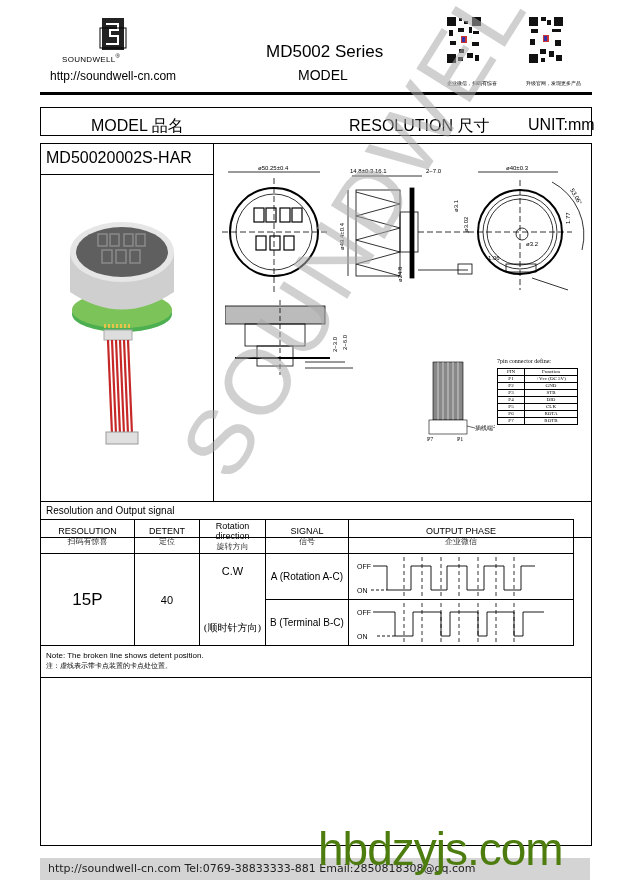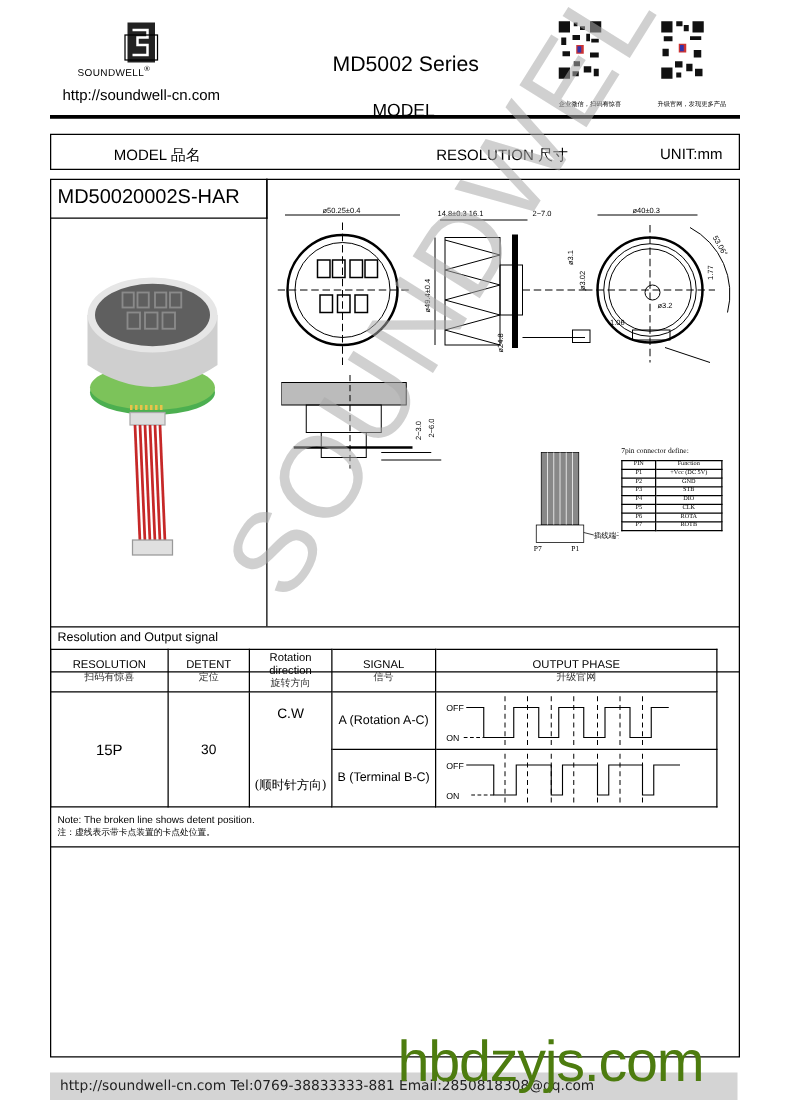--- a/index.html
+++ b/index.html
@@ -3,27 +3,27 @@
 <meta charset="utf-8">
 <style>
   html,body{margin:0;padding:0;background:#fff;}
   body{width:631px;height:896px;position:relative;overflow:hidden;font-family:"Liberation Sans",sans-serif;color:#000;}
   .abs{position:absolute;}
   .header-logo{left:92px;top:14px;width:40px;height:40px;}
   .brand{left:62px;top:53px;font-size:8px;letter-spacing:0.3px;}
   .brand sup{font-size:6px;}
   .url{left:50px;top:69px;font-size:12px;}
   .title{left:266px;top:42px;font-size:17px;text-align:right;}
-  .subtitle{left:298px;top:67px;font-size:14px;margin-top:13px;}
+  .subtitle{left:298px;top:67px;font-size:14px;}
   .qr{width:38px;height:50px;top:15px;}
   .qr-cap{font-size:5px;top:80px;white-space:nowrap;}
   .rule{left:40px;top:92px;width:552px;height:3px;background:#000;}
   .box{border:1px solid #000;box-sizing:border-box;}
   .hdr-row{left:40px;top:107px;width:552px;height:29px;}
-  .hdr-row span{position:absolute;top:8px;font-size:12px;}
+  .hdr-row span{position:absolute;top:8px;font-size:16px;}
   .main{left:40px;top:143px;width:552px;height:703px;}
   .model-cell{left:40px;top:143px;width:174px;height:32px;border-right:1px solid #000;border-bottom:1px solid #000;box-sizing:border-box;}
   .model-cell span{position:absolute;left:6px;top:6px;font-size:16px;}
   .vline{left:213px;top:143px;width:1px;height:358px;background:#000;}
   .res-title{left:40px;top:501px;width:552px;height:37px;border-top:1px solid #000;border-bottom:1px solid #000;box-sizing:border-box;}
   .res-title span{position:absolute;left:6px;top:3px;font-size:10px;}
   table.sig{position:absolute;left:40px;top:519px;width:534px;border-collapse:collapse;}
   table.sig td{border:1px solid #000;text-align:center;font-size:9px;padding:0;}
   .cn{font-family:"DejaVu Serif",serif;font-size:8px;color:#333;}
   .note{left:46px;top:650px;font-size:8px;line-height:11px;}
@@ -308,26 +308,26 @@
     <td style="width:72px;">
           <div>Rotation direction</div>
           <div class="cn">旋转方向</div>
         </td>
     <td style="width:92px;">
           <div>SIGNAL</div>
           <div class="cn">信号</div>
         </td>
     <td>
           <div>OUTPUT PHASE</div>
-          <div class="cn">升级官网</div>
+          <div class="cn">企业微信</div>
         </td>
   </tr>
   <tr style="height:46px;">
-    <td rowspan="2" style="font-size:12px;">15P</td>
-    <td rowspan="2" style="font-size:11px;">30</td>
+    <td rowspan="2" style="font-size:17px;">15P</td>
+    <td rowspan="2" style="font-size:11px;">40</td>
     <td rowspan="2">
       <div style="font-size:11px;">C.W</div>
       <div style="font-family:'DejaVu Serif',serif;font-size:10px;margin-top:44px;">(顺时针方向)</div>
     </td>
     <td style="font-size:10px;">A (Rotation A-C)</td>
     <td style="position:relative;">
       <svg width="224" height="44" viewBox="0 0 224 44" style="display:block;">
         <text x="8" y="14" font-size="7" font-family="Liberation Sans, sans-serif">OFF</text>
         <text x="8" y="38" font-size="7" font-family="Liberation Sans, sans-serif">ON</text>
         <polyline points="24,11 38,11 38,35 62,35 62,11 82,11 82,35 98,35 98,11 118,11 118,35 135,35 135,11 155,11 155,35 172,35 172,11 186,11" fill="none" stroke="#000" stroke-width="0.9"></polyline>

